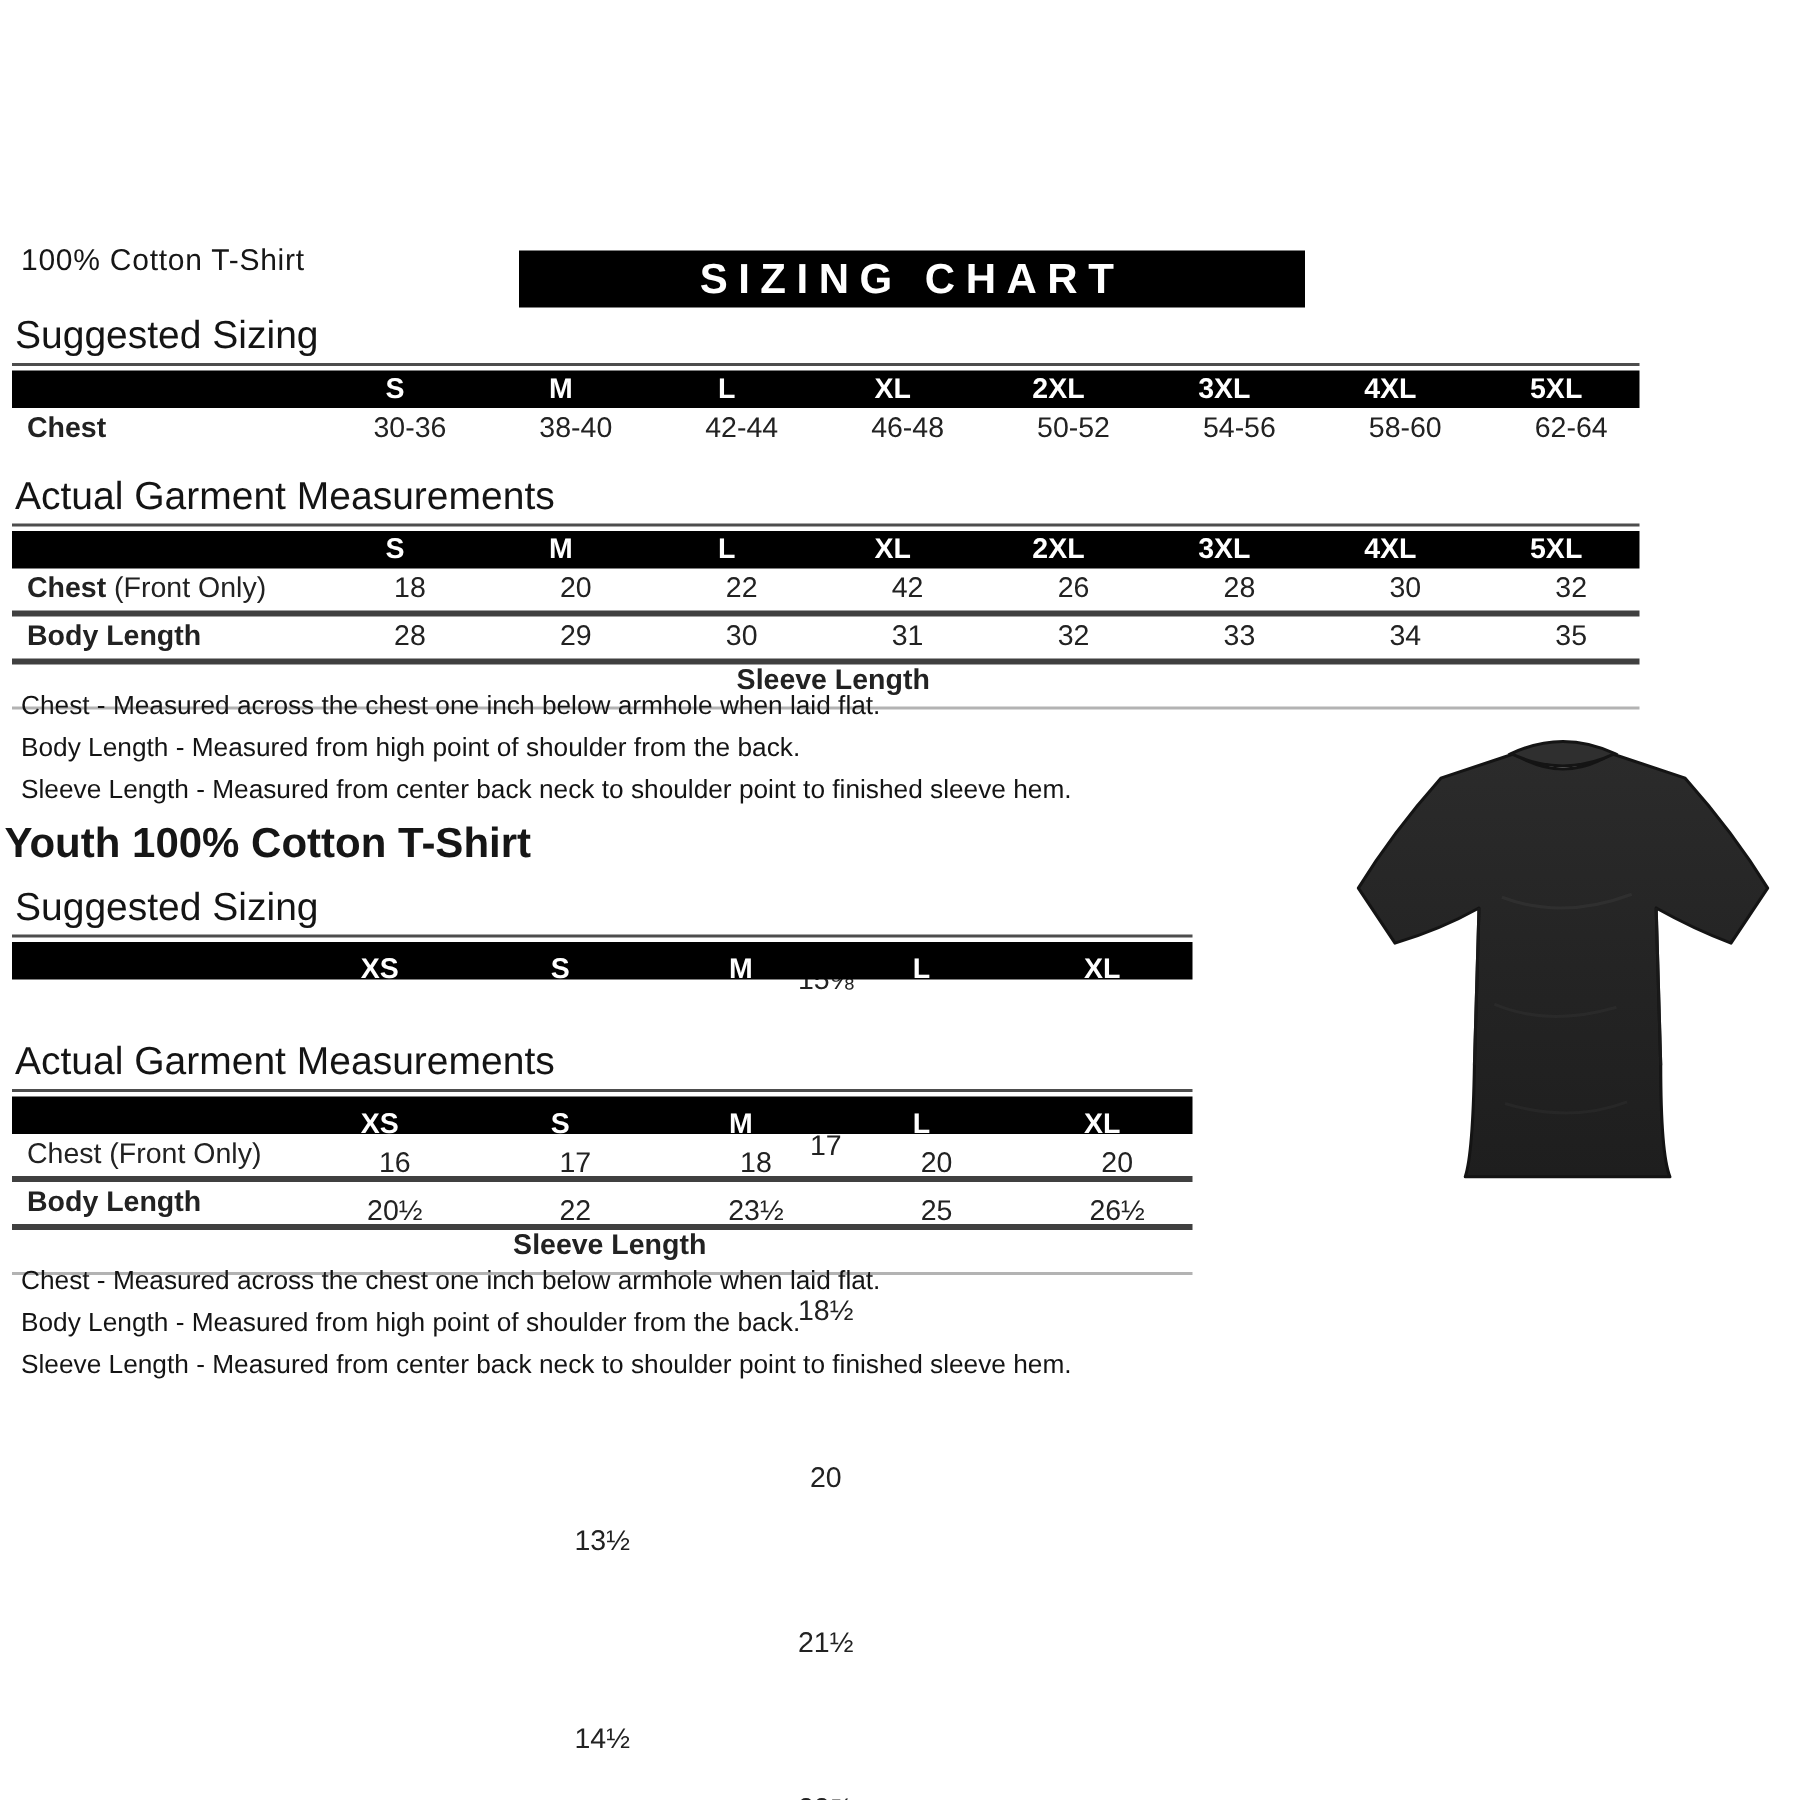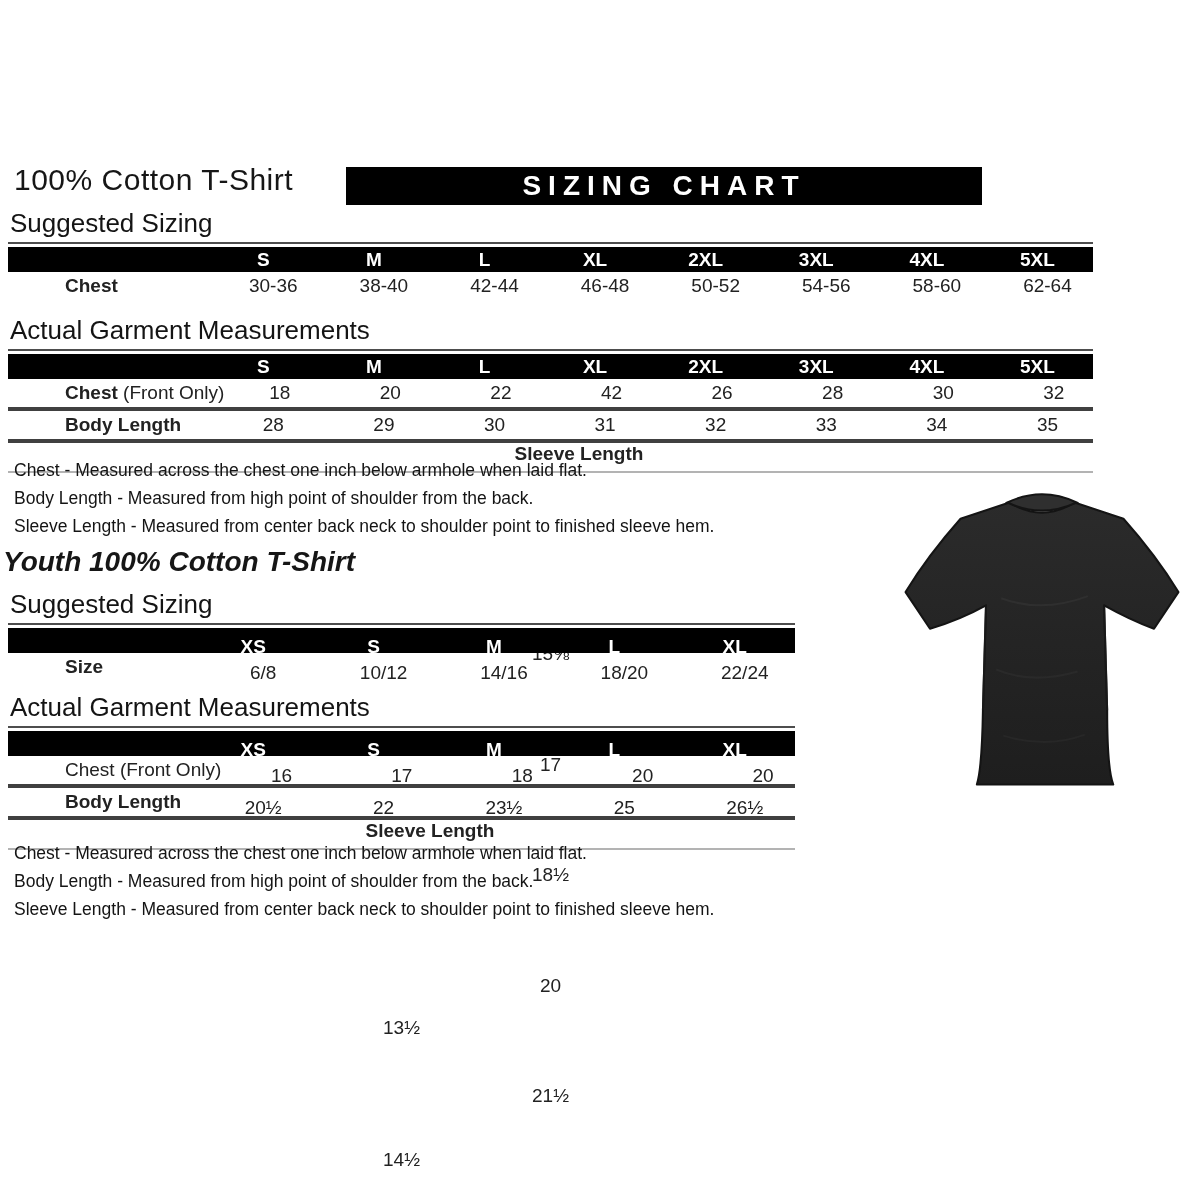--- a/index.html
+++ b/index.html
@@ -3,46 +3,46 @@
 <meta charset="utf-8">
 <style>
   html,body{margin:0;padding:0;}
   body{
     width:1200px;height:1200px;background:#ffffff;position:relative;
     font-family:"Liberation Sans", sans-serif;color:#1a1a1a;overflow:hidden;
   }
   .abs{position:absolute;}
 
   
-  #main-title{left:14px;top:163px;font-size:30px;letter-spacing:.5px;color:#161616;}
-  #banner{left:346px;top:167px;width:636px;height:38px;background:#000;color:#fff;
+  #main-title{left:14px;top:163px;font-size:20px;letter-spacing:.5px;color:#161616;}
+  #banner{left:346px;top:167px;width:524px;height:38px;background:#000;color:#fff;
     display:flex;align-items:center;justify-content:center;
     font-weight:bold;font-size:28px;letter-spacing:7px;}
 
   
   .section-label{font-size:26px;color:#141414;padding:0 0 3px 2px;
     border-bottom:2px solid #4d4d4d;margin-bottom:3px;}
 
   
   .hdr{display:flex;background:#000;color:#fff;height:25px;align-items:center;
     font-size:19px;font-weight:bold;}
   .row{display:flex;height:28px;align-items:center;font-size:19px;color:#222;}
   .rl{padding-left:10px;white-space:nowrap;}
-  .rl .b{font-weight:bold;margin-left:47px;}
+  .rl .b{font-weight:bold;}
   .wa{flex:0 0 200px;}          
   .ca{flex:0 0 110.6px;text-align:center;}
   .wy{flex:0 0 185px;}          
   .cy{flex:0 0 120.4px;text-align:center;margin-top:12px;}
   .sep{border-top:4px solid #404040;}
   .endline{border-bottom:2px solid #b3b3b3;flex-direction:column;}
 
   #adult-suggested{left:8px;top:208px;width:1085px;}
   #adult-actual{left:8px;top:315px;width:1085px;}
   #notes-adult{left:14px;top:456px;font-size:17.5px;line-height:28px;color:#141414;}
-  #youth-title{left:3px;top:546px;font-size:28px;font-weight:bold;color:#161616;font-style:italic;}
+  #youth-title{left:3px;top:546px;font-size:28px;font-weight:bold;color:#161616;}
   #youth-suggested{left:8px;top:589px;width:787px;}
   #youth-actual{left:8px;top:692px;width:787px;}
   #notes-youth{left:14px;top:839px;font-size:17.5px;line-height:28px;color:#141414;}
 
   #tee-wrap{left:888px;top:476px;width:308px;height:336px;}
 </style>
 </head>
 <body>
 
 <div class="abs" id="main-title">100% Cotton T-Shirt</div>
@@ -139,28 +139,20 @@
 <div class="abs" id="youth-suggested">
   <div class="section-label">Suggested Sizing</div>
   <div>
     <div class="hdr">
       <div class="wy"></div>
       <div class="cy">XS</div>
       <div class="cy">S</div>
       <div class="cy">M</div>
       <div class="cy">L</div>
       <div class="cy">XL</div>
-    </div>
-    <div class="row">
-      <div class="wy rl"><span class="b">Size</span></div>
-      <div class="cy">6/8</div>
-      <div class="cy">10/12</div>
-      <div class="cy">14/16</div>
-      <div class="cy">18/20</div>
-      <div class="cy">22/24</div>
     </div>
   </div>
 </div>
 
 <div class="abs" id="youth-actual">
   <div class="section-label">Actual Garment Measurements</div>
   <div>
     <div class="hdr">
       <div class="wy"></div>
       <div class="cy">XS</div>

